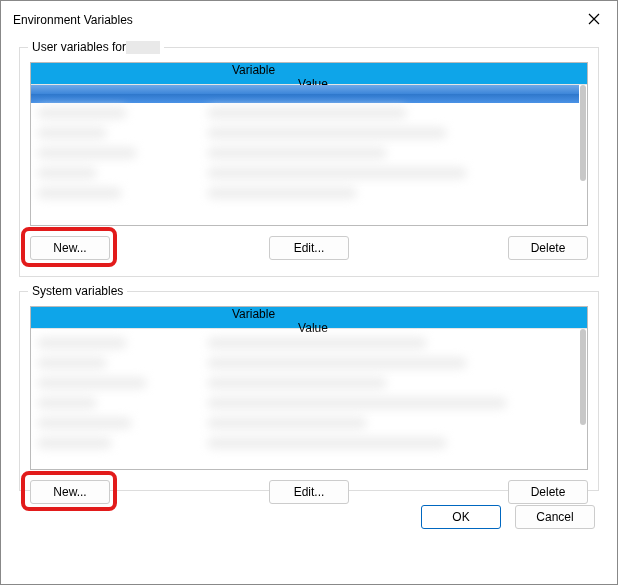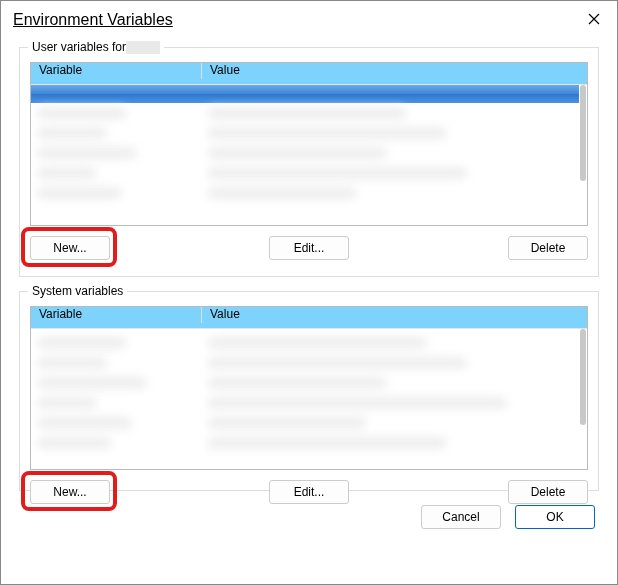--- a/index.html
+++ b/index.html
@@ -21,23 +21,22 @@
     flex-direction: column;
   }
   .titlebar {
     height: 38px;
     display: flex;
     align-items: center;
     justify-content: space-between;
     padding: 0 0 0 12px;
   }
   .titlebar .title {
-    font-size: 16px;
-    color: #000;
-    text-decoration: underline;
+    font-size: 12px;
+    color: #000;
   }
   .titlebar .close {
     width: 46px;
     height: 38px;
     display: flex;
     align-items: center;
     justify-content: center;
     cursor: default;
   }
   .titlebar .close svg { width: 12px; height: 12px; }
@@ -74,24 +73,25 @@
   }
   .listbox {
     border: 1px solid #bbb;
     background: #fff;
     height: 164px;
     position: relative;
     overflow: hidden;
   }
   .list-headers {
     display: flex;
-    background: #7dd3fc;
+    background: #0ea5e9;
     border-bottom: 1px solid #e5e5e5;
     height: 22px;
-    align-items: flex-start;
+    align-items: center;
+    flex-direction: column;
   }
   .col-var { width: 170px; padding-left: 8px; }
   .col-val { flex: 1; padding-left: 8px; }
   .list-headers .col {
     font-size: 12px;
     color: #000;
   }
   .header-sep {
     width: 1px;
     height: 16px;
@@ -246,18 +246,18 @@
 
       <div class="group-buttons" style="position:relative;">
         <div class="btn">New...</div>
         <div class="btn">Edit...</div>
         <div class="btn">Delete</div>
         <div class="highlight-ring" style="left:-9px;top:-9px;width:96px;height:40px;"></div>
       </div>
     </div>
 
     <div class="dialog-buttons">
+      <div class="btn primary">OK</div>
       <div class="btn">Cancel</div>
-      <div class="btn primary">OK</div>
     </div>
 
   </div>
 </div>
 
 </body></html>

